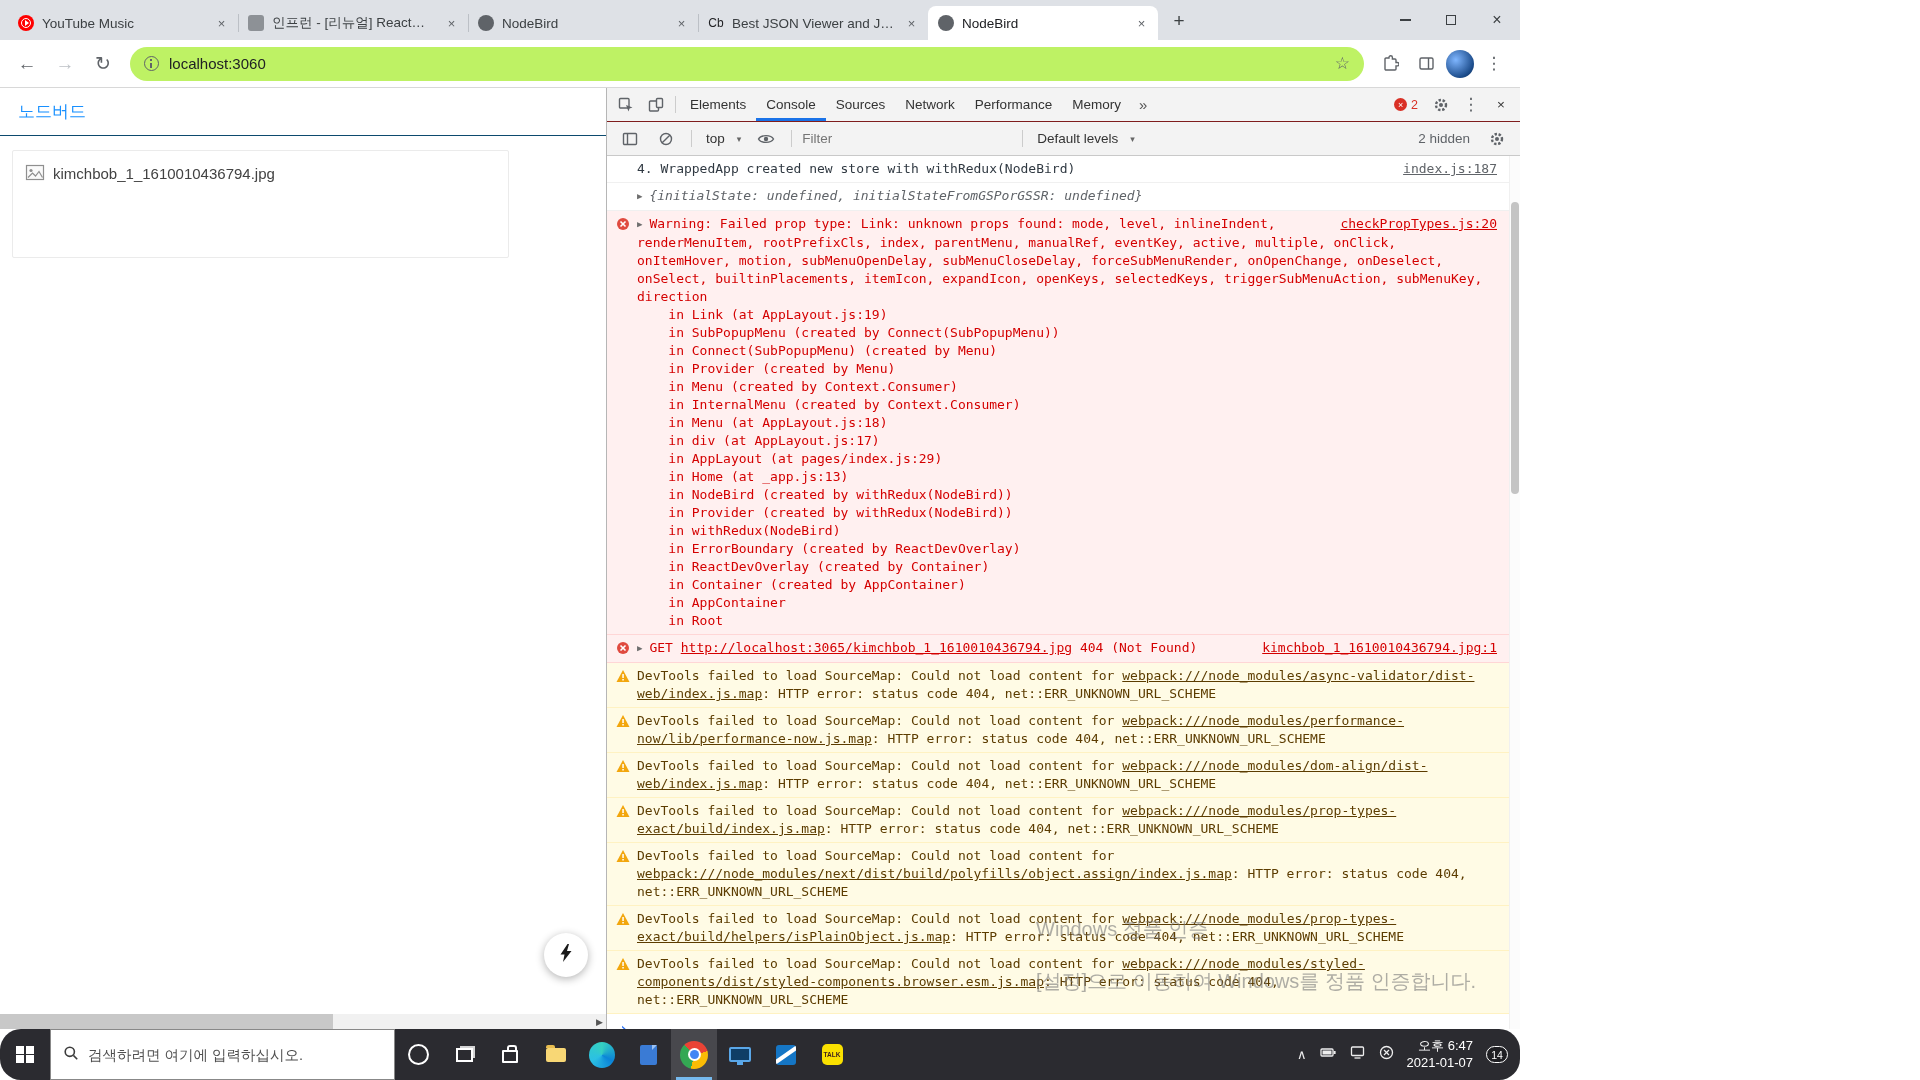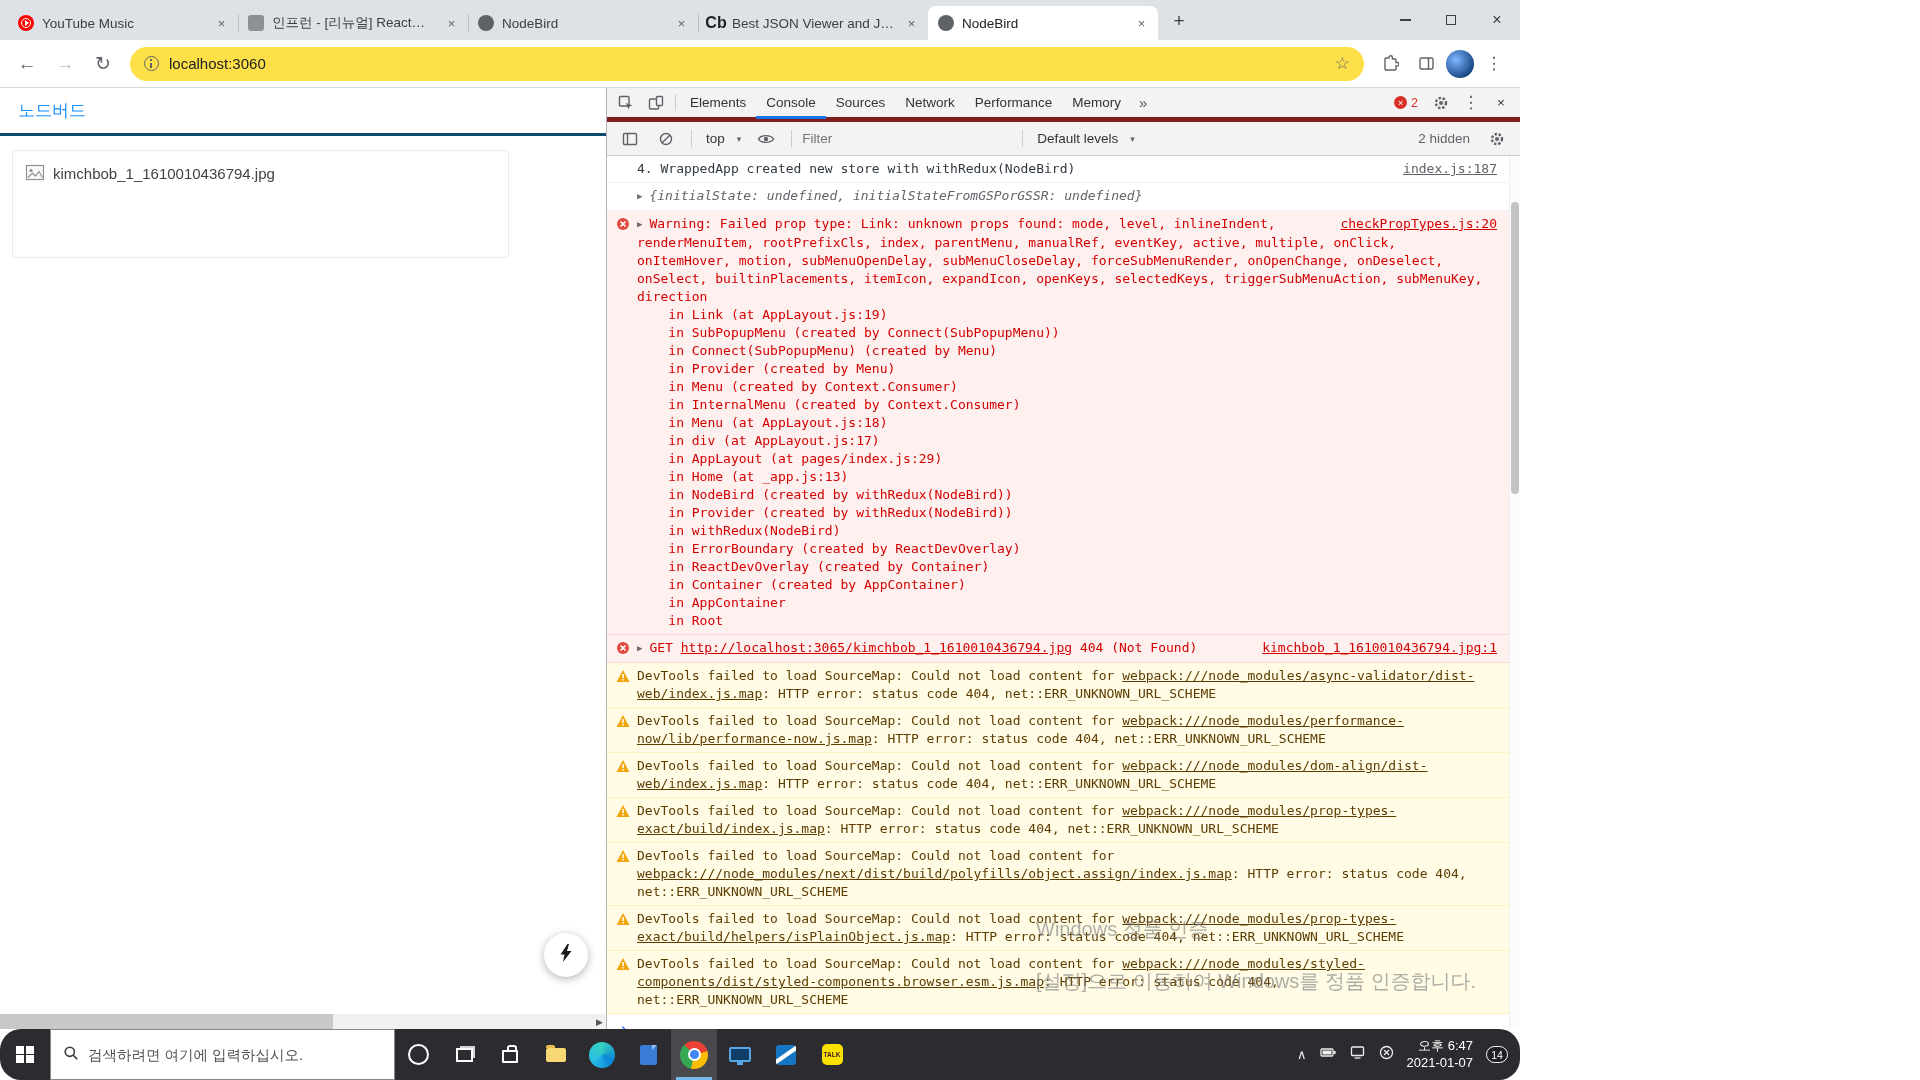--- a/index.html
+++ b/index.html
@@ -14,68 +14,68 @@
   .tab.active { background:#fff; color:#202124; }
   .tab.active::before { display:none; }
   .tab-title { flex:1; white-space:nowrap; overflow:hidden; text-overflow:ellipsis; }
   .tab-close { width:17px; height:17px; border-radius:50%; display:flex; align-items:center; justify-content:center; font-size:13px; color:#5f6368; flex:none; }
   .favicon { width:16px; height:16px; flex:none; display:flex; align-items:center; justify-content:center; position:relative; }
   .fav-ytm { border-radius:50%; background:#ff0000; }
   .fav-ytm::before { content:""; position:absolute; inset:3px; border:1.5px solid #fff; border-radius:50%; }
   .fav-ytm::after { content:""; position:absolute; left:6.5px; top:5px; border-left:4px solid #fff; border-top:3px solid transparent; border-bottom:3px solid transparent; }
   .fav-gray { background:#8d9196; border-radius:3px; }
   .fav-dark { background:#5f6368; border-radius:50%; }
-  .fav-cb { font-size:16px; font-weight:bold; color:#202124; }
+  .fav-cb { font-size:12px; font-weight:normal; color:#202124; }
   .newtab-btn { width:30px; height:30px; margin:0 0 4px 6px; border-radius:50%; display:flex; align-items:center; justify-content:center; font-size:19px; color:#3c4043; }
   .win-controls { position:absolute; right:0; top:0; height:40px; display:flex; }
   .wctrl { width:46px; height:40px; display:flex; align-items:center; justify-content:center; color:#3c4043; font-size:16px; }
   .ic-min { width:11px; height:1.5px; background:#3c4043; display:inline-block; }
   .ic-max { width:10px; height:10px; border:1.5px solid #3c4043; display:inline-block; }
 
   
   .toolbar { height:48px; background:#fff; display:flex; align-items:center; padding:0 10px; gap:4px; border-bottom:1px solid #d8d8d8; flex:none; }
   .nav-btn { width:34px; height:34px; border-radius:50%; display:flex; align-items:center; justify-content:center; font-size:19px; color:#5f6368; flex:none; }
   .nav-btn.disabled { color:#bdc1c6; }
-  .omnibox { flex:1; height:34px; background:#fde047; border-radius:17px; display:flex; align-items:center; padding:0 14px; gap:10px; margin:0 6px; }
+  .omnibox { flex:1; height:34px; background:#bef264; border-radius:17px; display:flex; align-items:center; padding:0 14px; gap:10px; margin:0 6px; }
   .info-badge { width:15px; height:15px; border:1.5px solid #5f6368; border-radius:50%; position:relative; flex:none; }
   .info-badge::before { content:""; position:absolute; left:5.2px; top:2.4px; width:2px; height:2px; background:#5f6368; }
   .info-badge::after { content:""; position:absolute; left:5.2px; top:5.6px; width:2px; height:5px; background:#5f6368; }
   .url-text { font-size:15px; color:#202124; }
   .omni-star { margin-left:auto; font-size:17px; color:#5f6368; }
   .toolbar-icon { width:32px; height:32px; display:flex; align-items:center; justify-content:center; color:#5f6368; flex:none; }
   .avatar { width:28px; height:28px; border-radius:50%; background:radial-gradient(circle at 35% 35%, #7fb6ff, #1b4b8a 70%, #102a4d); flex:none; }
   .kebab { font-size:17px; color:#5f6368; }
 
   
   .main { flex:1; display:flex; min-height:0; }
   .page { flex:1; position:relative; background:#fff; overflow:hidden; }
   .devtools { width:914px; flex:none; border-left:1px solid #b6b6b6; display:flex; flex-direction:column; background:#fff; position:relative; }
 
   
-  .site-header { height:48px; border-bottom:3px solid #0c4a6e; display:flex; align-items:center; padding:0 4px; }
+  .site-header { height:48px; border-bottom:1px solid #0c4a6e; display:flex; align-items:center; padding:0 4px; }
   .brand { color:#1890ff; font-size:17px; padding:0 14px; text-decoration:none; }
   .page-body { display:flex; align-items:flex-start; padding:14px 12px; gap:22px; }
   .login-form { width:228px; flex:none; }
   .form-label { display:block; font-size:16px; color:rgba(0,0,0,.85); margin:4px 0 8px; }
   .form-input { display:block; width:218px; height:38px; border:1px solid #d9d9d9; border-radius:2px; margin-bottom:12px; padding:0 10px; font-size:15px; }
   .btn-row { display:flex; gap:10px; margin-top:16px; }
   .btn { height:39px; padding:0 18px; font-size:16px; border-radius:2px; cursor:pointer; }
   .btn-primary { background:#1890ff; color:#fff; border:1px solid #1890ff; }
   .btn-default { background:#fff; color:rgba(0,0,0,.75); border:1px solid #d9d9d9; }
   .post-card { width:497px; min-height:108px; border:1px solid #ebebeb; border-radius:2px; padding:12px; }
   .broken-row { display:flex; align-items:flex-start; gap:8px; }
   .img-alt { font-size:15px; color:#424242; padding-top:2px; }
   .post-content { font-size:16px; color:rgba(0,0,0,.65); margin:22px 0 4px 38px; }
   .lightning { position:absolute; right:18px; bottom:52px; width:44px; height:44px; border-radius:50%; background:#fff; box-shadow:0 2px 8px rgba(0,0,0,.3); display:flex; align-items:center; justify-content:center; }
   .hscroll { position:absolute; left:0; right:0; bottom:0; height:15px; background:#f1f1f1; }
   .hthumb { position:absolute; left:0; top:0; bottom:0; width:55%; background:#c8c8c8; }
   .harrow { position:absolute; right:3px; top:0; bottom:0; display:flex; align-items:center; font-size:9px; color:#555; }
 
   
-  .dt-tabbar { height:34px; background:#f3f3f3; border-bottom:5px solid #7f1d1d; display:flex; align-items:center; padding:0 4px; flex:none; font-size:13.5px; color:#333; }
+  .dt-tabbar { height:34px; background:#f3f3f3; border-bottom:1px solid #7f1d1d; display:flex; align-items:center; padding:0 4px; flex:none; font-size:13.5px; color:#333; }
   .dt-iconbtn { width:30px; height:28px; display:flex; align-items:center; justify-content:center; flex:none; }
   .dt-vdiv { width:1px; height:17px; background:#ccc; margin:0 4px; flex:none; }
   .dt-tab { padding:0 10px; height:33px; display:flex; align-items:center; }
   .dt-tab.active { box-shadow:inset 0 -3px 0 #1a73e8; }
   .dt-more { font-size:15px; color:#555; padding:0 8px; }
   .dt-spacer { flex:1; }
   .err-count { display:flex; align-items:center; gap:4px; color:#d93025; font-size:12.5px; margin-right:8px; }
   .err-ball { width:13px; height:13px; border-radius:50%; background:#d93025; color:#fff; font-size:9px; display:flex; align-items:center; justify-content:center; }
   .dt-toolbar { height:34px; background:#f3f3f3; border-bottom:1px solid #c9c9c9; display:flex; align-items:center; padding:0 8px; gap:6px; font-size:13.5px; color:#333; flex:none; }
   .dd { display:flex; align-items:center; gap:12px; padding:2px 4px; }

